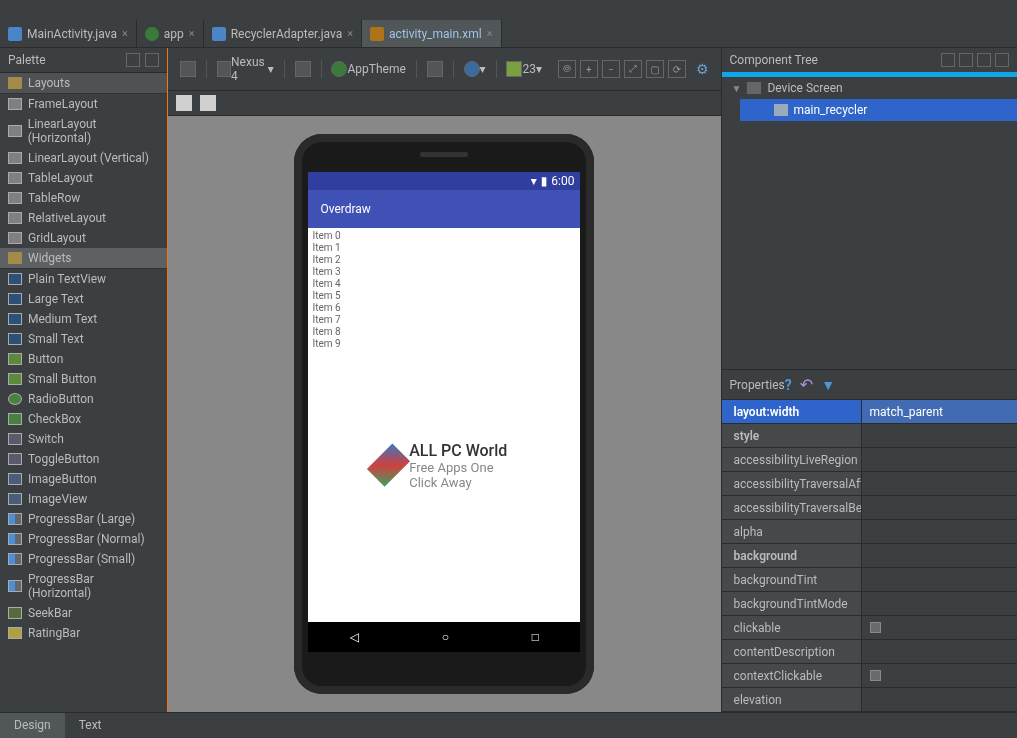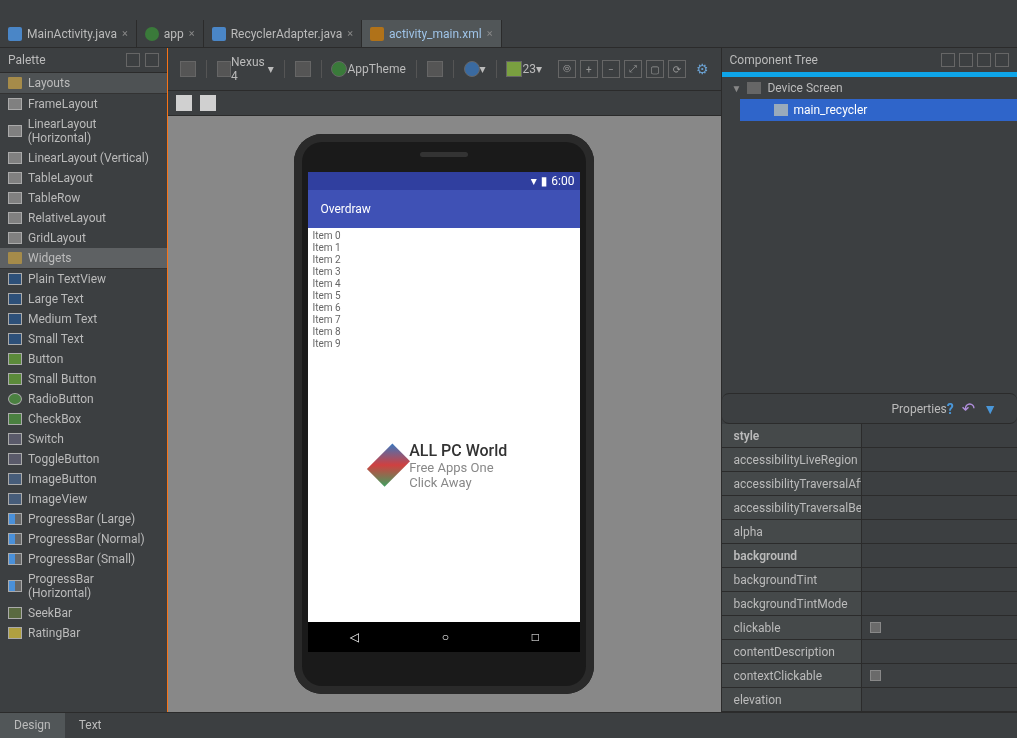--- a/index.html
+++ b/index.html
@@ -76,21 +76,21 @@
 .tree { flex: 0 0 auto; padding: 0; }
 .tree-item { display: flex; align-items: center; gap: 6px; padding: 4px 10px; cursor: pointer; }
 .tree-item.sel { background: #2f65ca; color: #fff; margin-left: 18px; }
 .indent { width: 18px; display: inline-block; }
 .tree-arrow { color: #888; font-size: 10px; }
 .tree-ico { width: 14px; height: 12px; background: #666; display: inline-block; }
 
 .tree-gap { flex: 1; }
 
 
-.prop-head { display: flex; align-items: center; justify-content: flex-end; padding: 5px 20px; border-top: 1px solid #2b2b2b; border-bottom: 1px solid #2b2b2b; border-radius: 7px; }
+.prop-head { display: flex; align-items: center; justify-content: flex-start; padding: 5px 8px; border-top: 1px solid #2b2b2b; border-bottom: 1px solid #2b2b2b; }
 .prop-head-icons { display: flex; gap: 8px; align-items: center; }
 .prop-help { color: #4a97d9; font-weight: bold; font-size: 14px; cursor: pointer; }
 .prop-undo { color: #b08edc; font-size: 16px; cursor: pointer; }
 .prop-filter { color: #4a97d9; font-size: 14px; cursor: pointer; }
 .props { overflow: auto; }
 .prop-row { display: flex; border-bottom: 1px solid #2b2b2b; height: 24px; align-items: center; }
 .prop-row.sel { background: #2f65ca; color: #fff; }
 .prop-k { width: 140px; padding: 0 12px; overflow: hidden; white-space: nowrap; text-overflow: ellipsis; background: #45494a; border-right: 1px solid #2b2b2b; height: 100%; display: flex; align-items: center; }
 .prop-row.sel .prop-k { background: #2f65ca; }
 .prop-row.bold .prop-k { font-weight: 600; }
@@ -360,20 +360,24 @@
 
     <div class="prop-head">
       <span>Properties</span>
       <span class="prop-head-icons">
         <span class="prop-help">?</span>
         <span class="prop-undo">↶</span>
         <span class="prop-filter">▼</span>
       </span>
     </div>
     <div class="props">
+      <div class="prop-row sel bold">
+          <div class="prop-k">layout:width</div>
+          <div class="prop-v">match_parent</div>
+        </div>
       <div class="prop-row bold">
           <div class="prop-k">style</div>
           <div class="prop-v"></div>
         </div>
       <div class="prop-row">
           <div class="prop-k">accessibilityLiveRegion</div>
           <div class="prop-v"></div>
         </div>
       <div class="prop-row">
           <div class="prop-k">accessibilityTraversalAfter</div>

